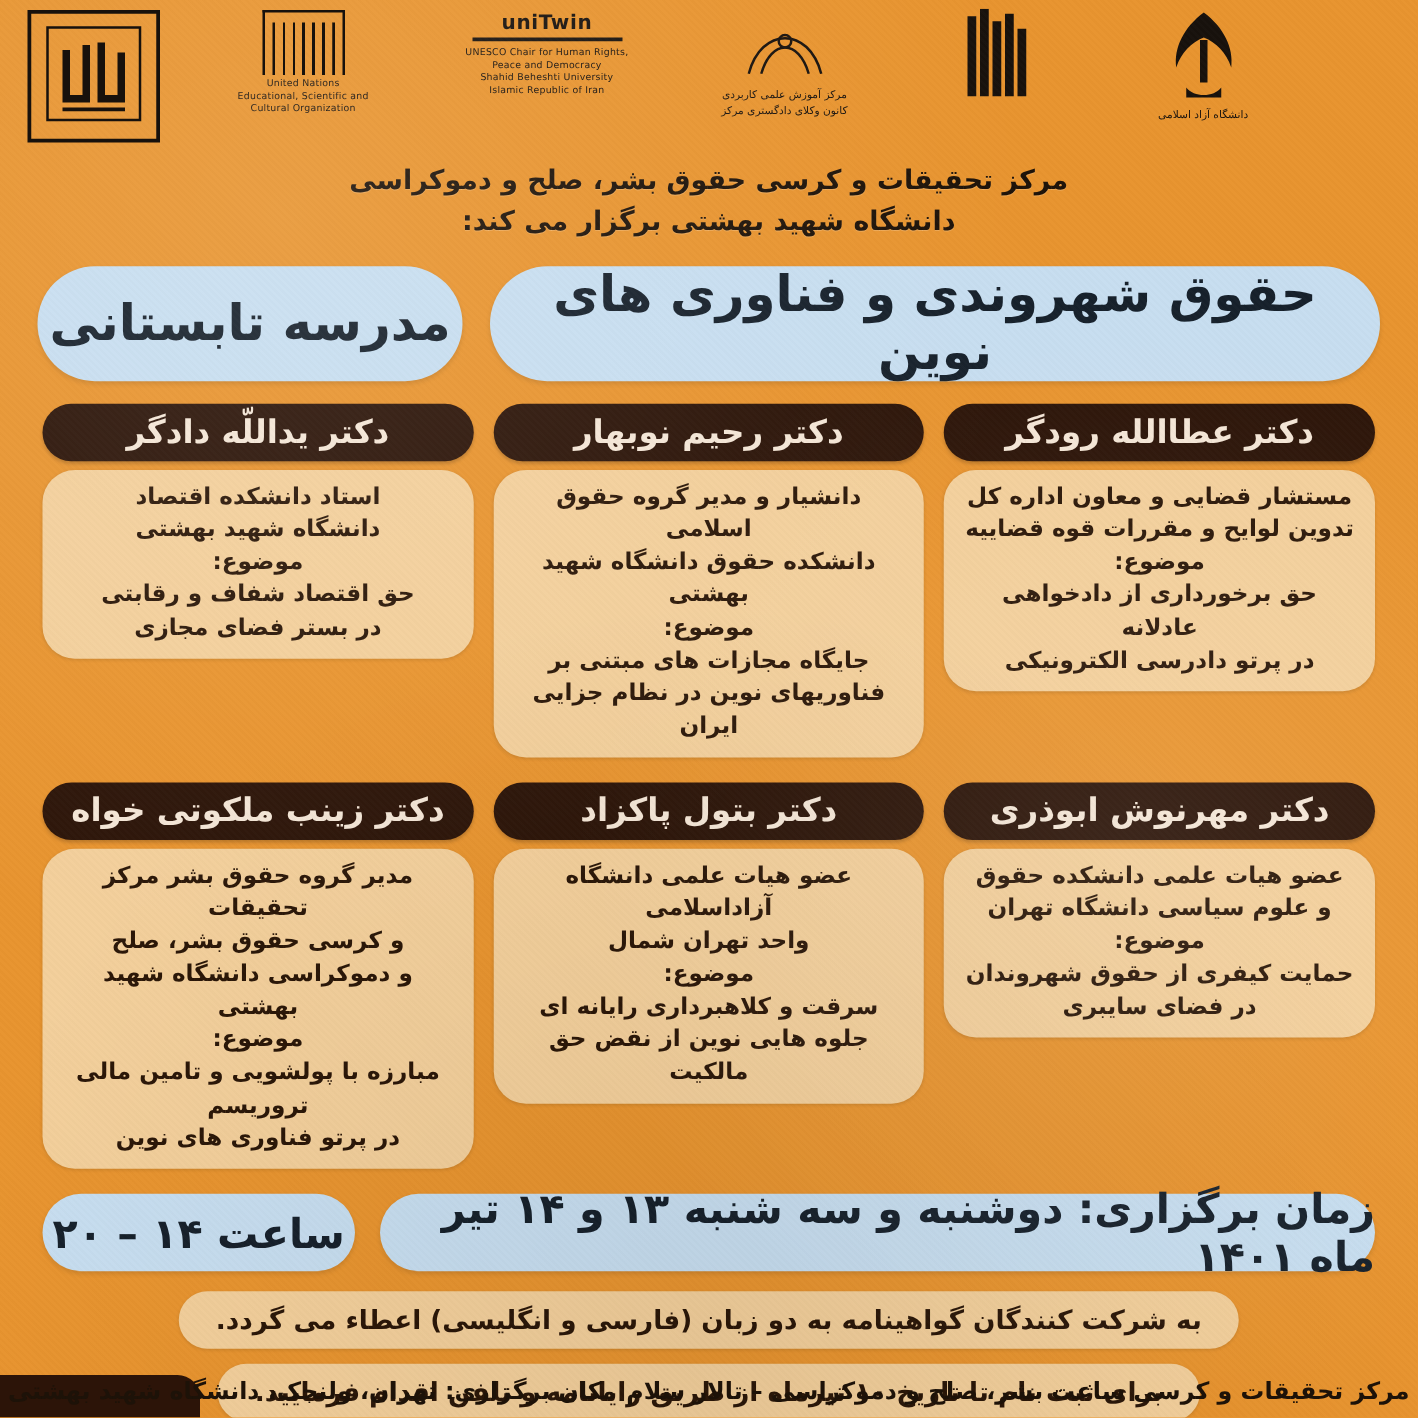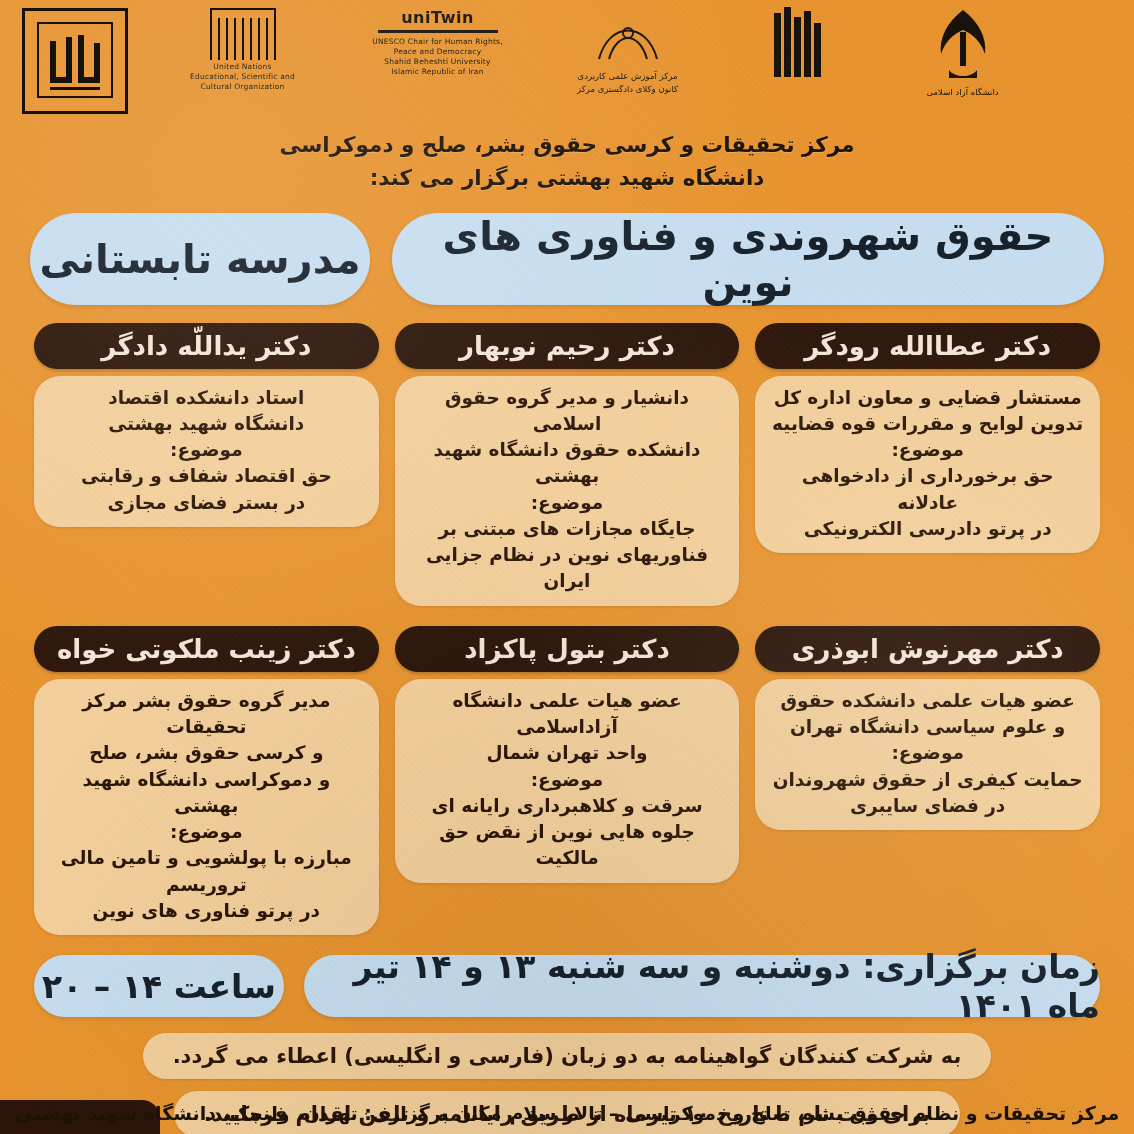--- a/index.html
+++ b/index.html
@@ -302,17 +302,17 @@
     <div class="pill-blue time-hours">ساعت ۱۴ – ۲۰</div>
   </div>
 
   <div class="notes">
     <div class="note">به شرکت کنندگان گواهینامه به دو زبان (فارسی و انگلیسی) اعطاء می گردد.</div>
     <div class="note">برای ثبت نام تا تاریخ ۱۰ تیرماه از طریق رایانامه و تلفن اقدام فرمایید.</div>
   </div>
 
   <div class="footer-bar-left"></div>
   <div class="footer">
-    <span>مرکز تحقیقات و نظام حقوق بشر، صلح و دموکراسی – تالار سلام</span>
+    <span>مرکز تحقیقات و کرسی ساعت بشر، صلح و دموکراسی – تالار سلام</span>
     <span style="width:8px"></span>
     <span>مکان برگزاری: تهران، ولنجک، دانشگاه شهید بهشتی</span>
   </div>
 </div>
 
 </body></html>

